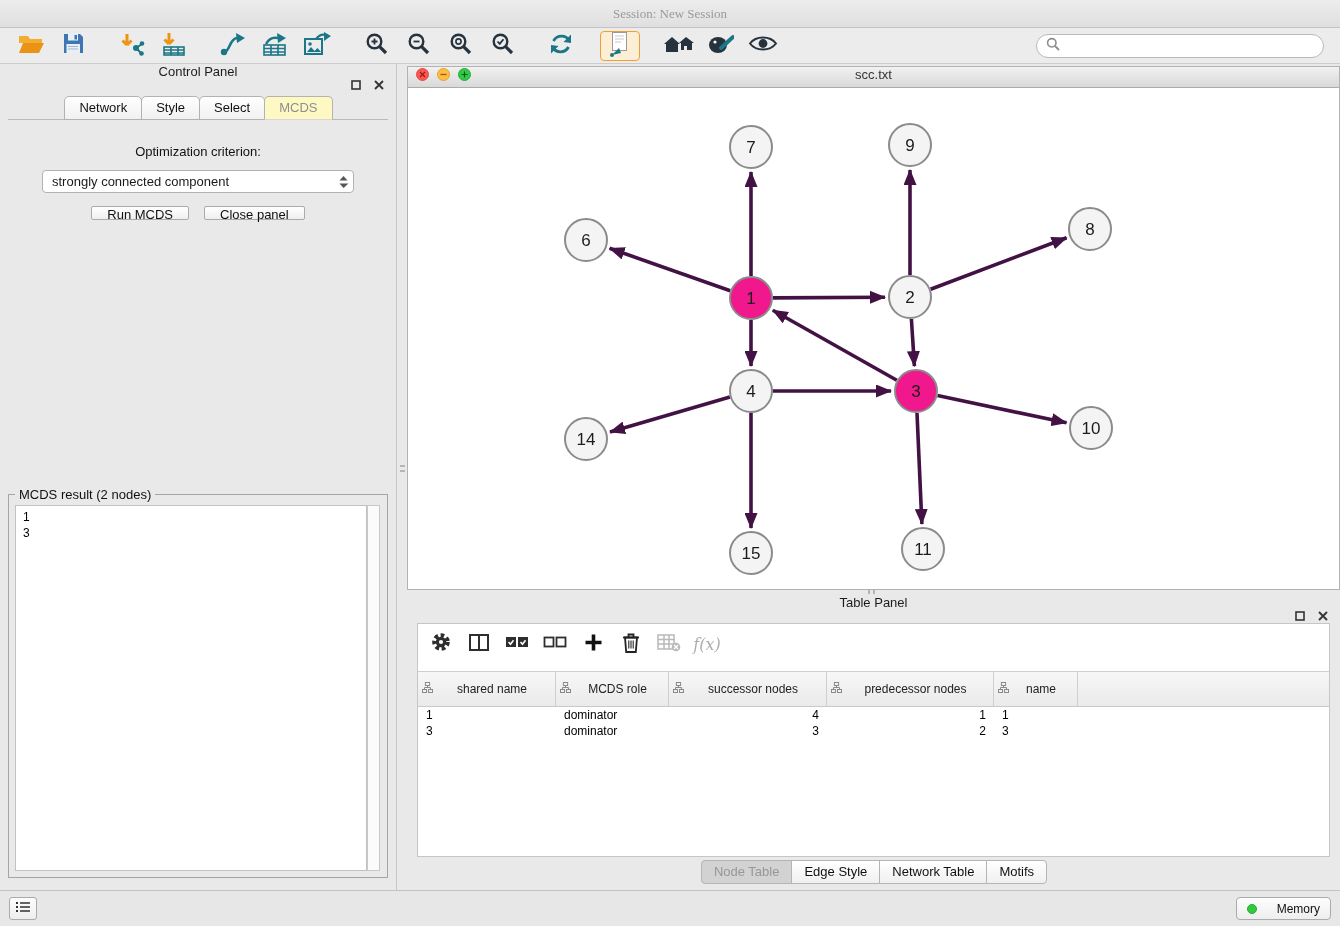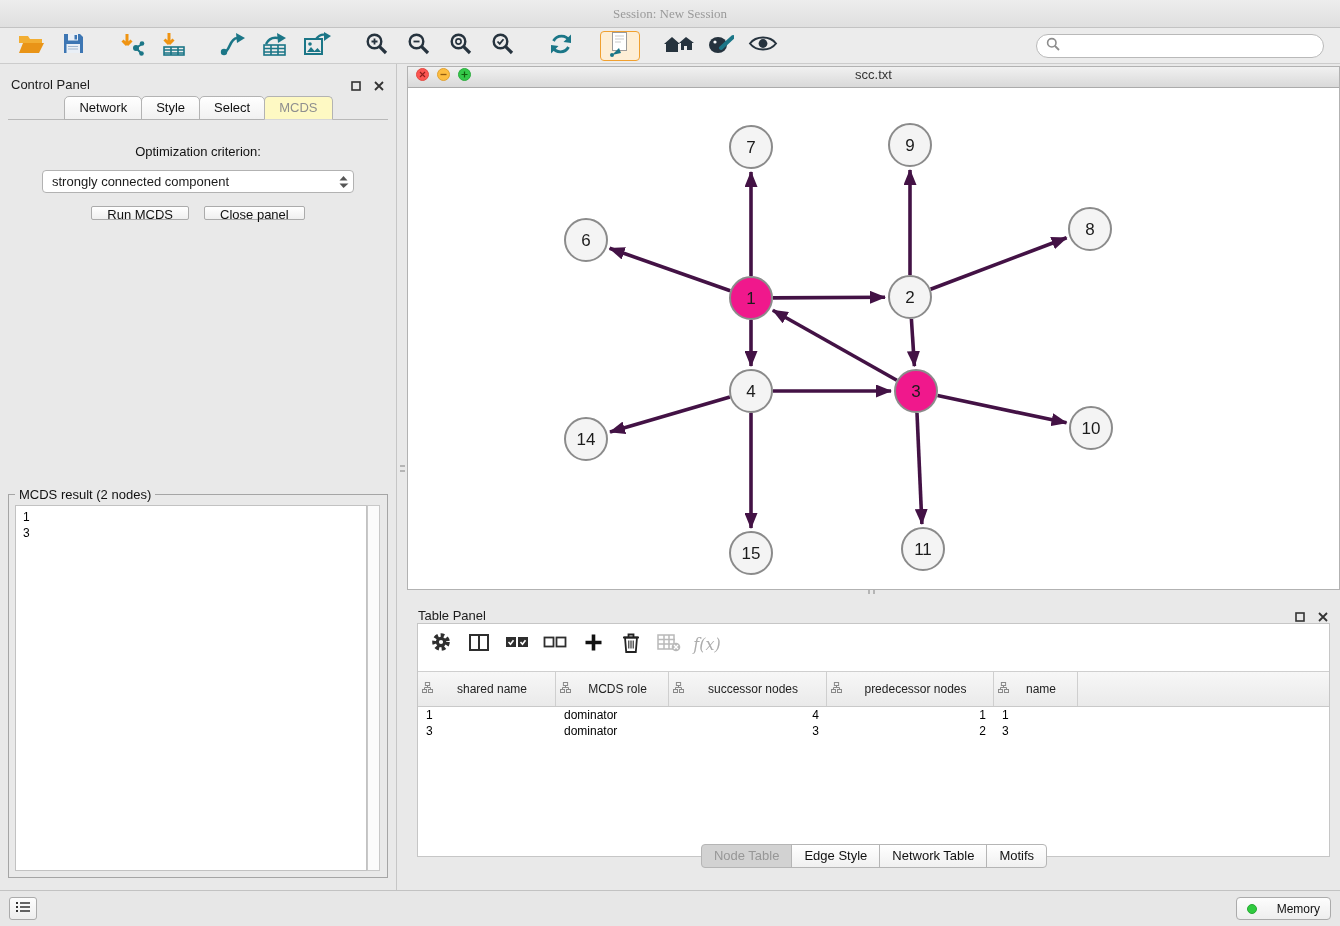--- a/index.html
+++ b/index.html
@@ -18,21 +18,21 @@
   .tb-btn { width:40px; height:30px; display:flex; align-items:center; justify-content:center; margin:0 1px; cursor:default; }
   .tb-btn.gap { margin-left:18px; }
   .tb-btn.hl { border:1px solid #f0a030; border-radius:4px; background:#fdeed6; width:40px; }
   .search-wrap { margin-left:auto; margin-right:6px; width:288px; height:24px; background:#fff;
     border:1px solid #b9b9b9; border-radius:12px; display:flex; align-items:center; padding:0 9px; gap:6px; }
   .search-wrap input { border:none; outline:none; flex:1; font-size:13px; font-family:"Liberation Sans",sans-serif; background:transparent; }
 
   
   .control-panel { position:absolute; left:0; top:64px; width:397px; height:826px;
     background:#e9e9e9; border-right:1px solid #c6c6c6; }
-  .panel-header { height:28px; display:flex; align-items:flex-end; padding:0 11px; font-size:13px; color:#1c1c1c; }
+  .panel-header { height:28px; display:flex; align-items:center; padding:0 11px; font-size:13px; color:#1c1c1c;flex-direction:column; }
   .panel-header .win-btns { margin-left:auto; display:flex; align-items:center; gap:11px; }
   .win-btn { display:flex; align-items:center; justify-content:center; width:12px; height:12px; cursor:default; }
   .cp-tabs { display:flex; justify-content:center; padding:4px 8px 0 8px; margin:0 8px; border-bottom:1px solid #b9b9b9; }
   .cp-tab { border:1px solid #b3b3b3; background:linear-gradient(#ffffff,#f1f1f1); padding:3px 14px 4px 14px;
     font-size:13px; border-radius:5px 5px 0 0; margin-right:-1px; margin-bottom:-1px; color:#111; cursor:default; }
   .cp-tab.active { background:#fef9c3; color:#8f8f8f; border-bottom-color:#d7d7d7; }
   .cp-opt-label { text-align:center; margin-top:24px; font-size:13px; color:#111; }
   .cp-select { margin:11px auto 0 auto; width:312px; height:23px; background:#fff; border:1px solid #b2b2b2;
     border-radius:4px; display:flex; align-items:center; padding:0 4px 0 9px; font-size:13px; cursor:default; }
   .cp-select .arrows { margin-left:auto; display:flex; align-items:center; }
@@ -67,21 +67,21 @@
   .tp-toolbar { display:flex; align-items:center; padding:7px 6px 6px 6px; gap:4px; }
   .tp-tb-btn { width:34px; height:26px; display:flex; align-items:center; justify-content:center; cursor:default; }
   .fx { font-family:"DejaVu Serif", serif; font-style:italic; font-size:16px; color:#adadad; }
   .tp-thead { display:flex; border-top:1px solid #cfcfcf; border-bottom:1px solid #c9c9c9;
     background:linear-gradient(#f7f7f7,#eaeaea); height:36px; margin-top:8px; }
   .th { display:flex; align-items:center; border-right:1px solid #cfcfcf; font-size:12px; color:#222; padding:0 4px; }
   .th .th-label { flex:1; text-align:center; }
   .th-fill { flex:1; border-right:none; }
   .tr { display:flex; height:16px; }
   .td { font-size:12px; color:#000; padding:1px 8px 0 8px; overflow:hidden; white-space:nowrap; }
-  .tp-tabs { position:absolute; left:0; right:0; bottom:22px; display:flex; justify-content:center; }
+  .tp-tabs { position:absolute; left:0; right:0; bottom:6px; display:flex; justify-content:center; }
   .tp-tab { border:1px solid #b5b5b5; background:linear-gradient(#ffffff,#f0f0f0); margin-right:-1px;
     padding:3px 12px 4px 12px; font-size:13px; color:#111; cursor:default; }
   .tp-tab:first-child { border-radius:4px 0 0 4px; }
   .tp-tab:last-child { border-radius:0 4px 4px 0; }
   .tp-tab.active { background:#d2d2d2; color:#979797; }
 
   
   .statusbar { position:absolute; left:0; top:890px; width:1340px; height:36px; background:#e7e7e7; border-top:1px solid #c2c2c2;
     display:flex; align-items:center; padding:0 9px; }
   .sb-left { width:28px; height:23px; background:linear-gradient(#fdfdfd,#eeeeee); border:1px solid #ababab; border-radius:3px;

